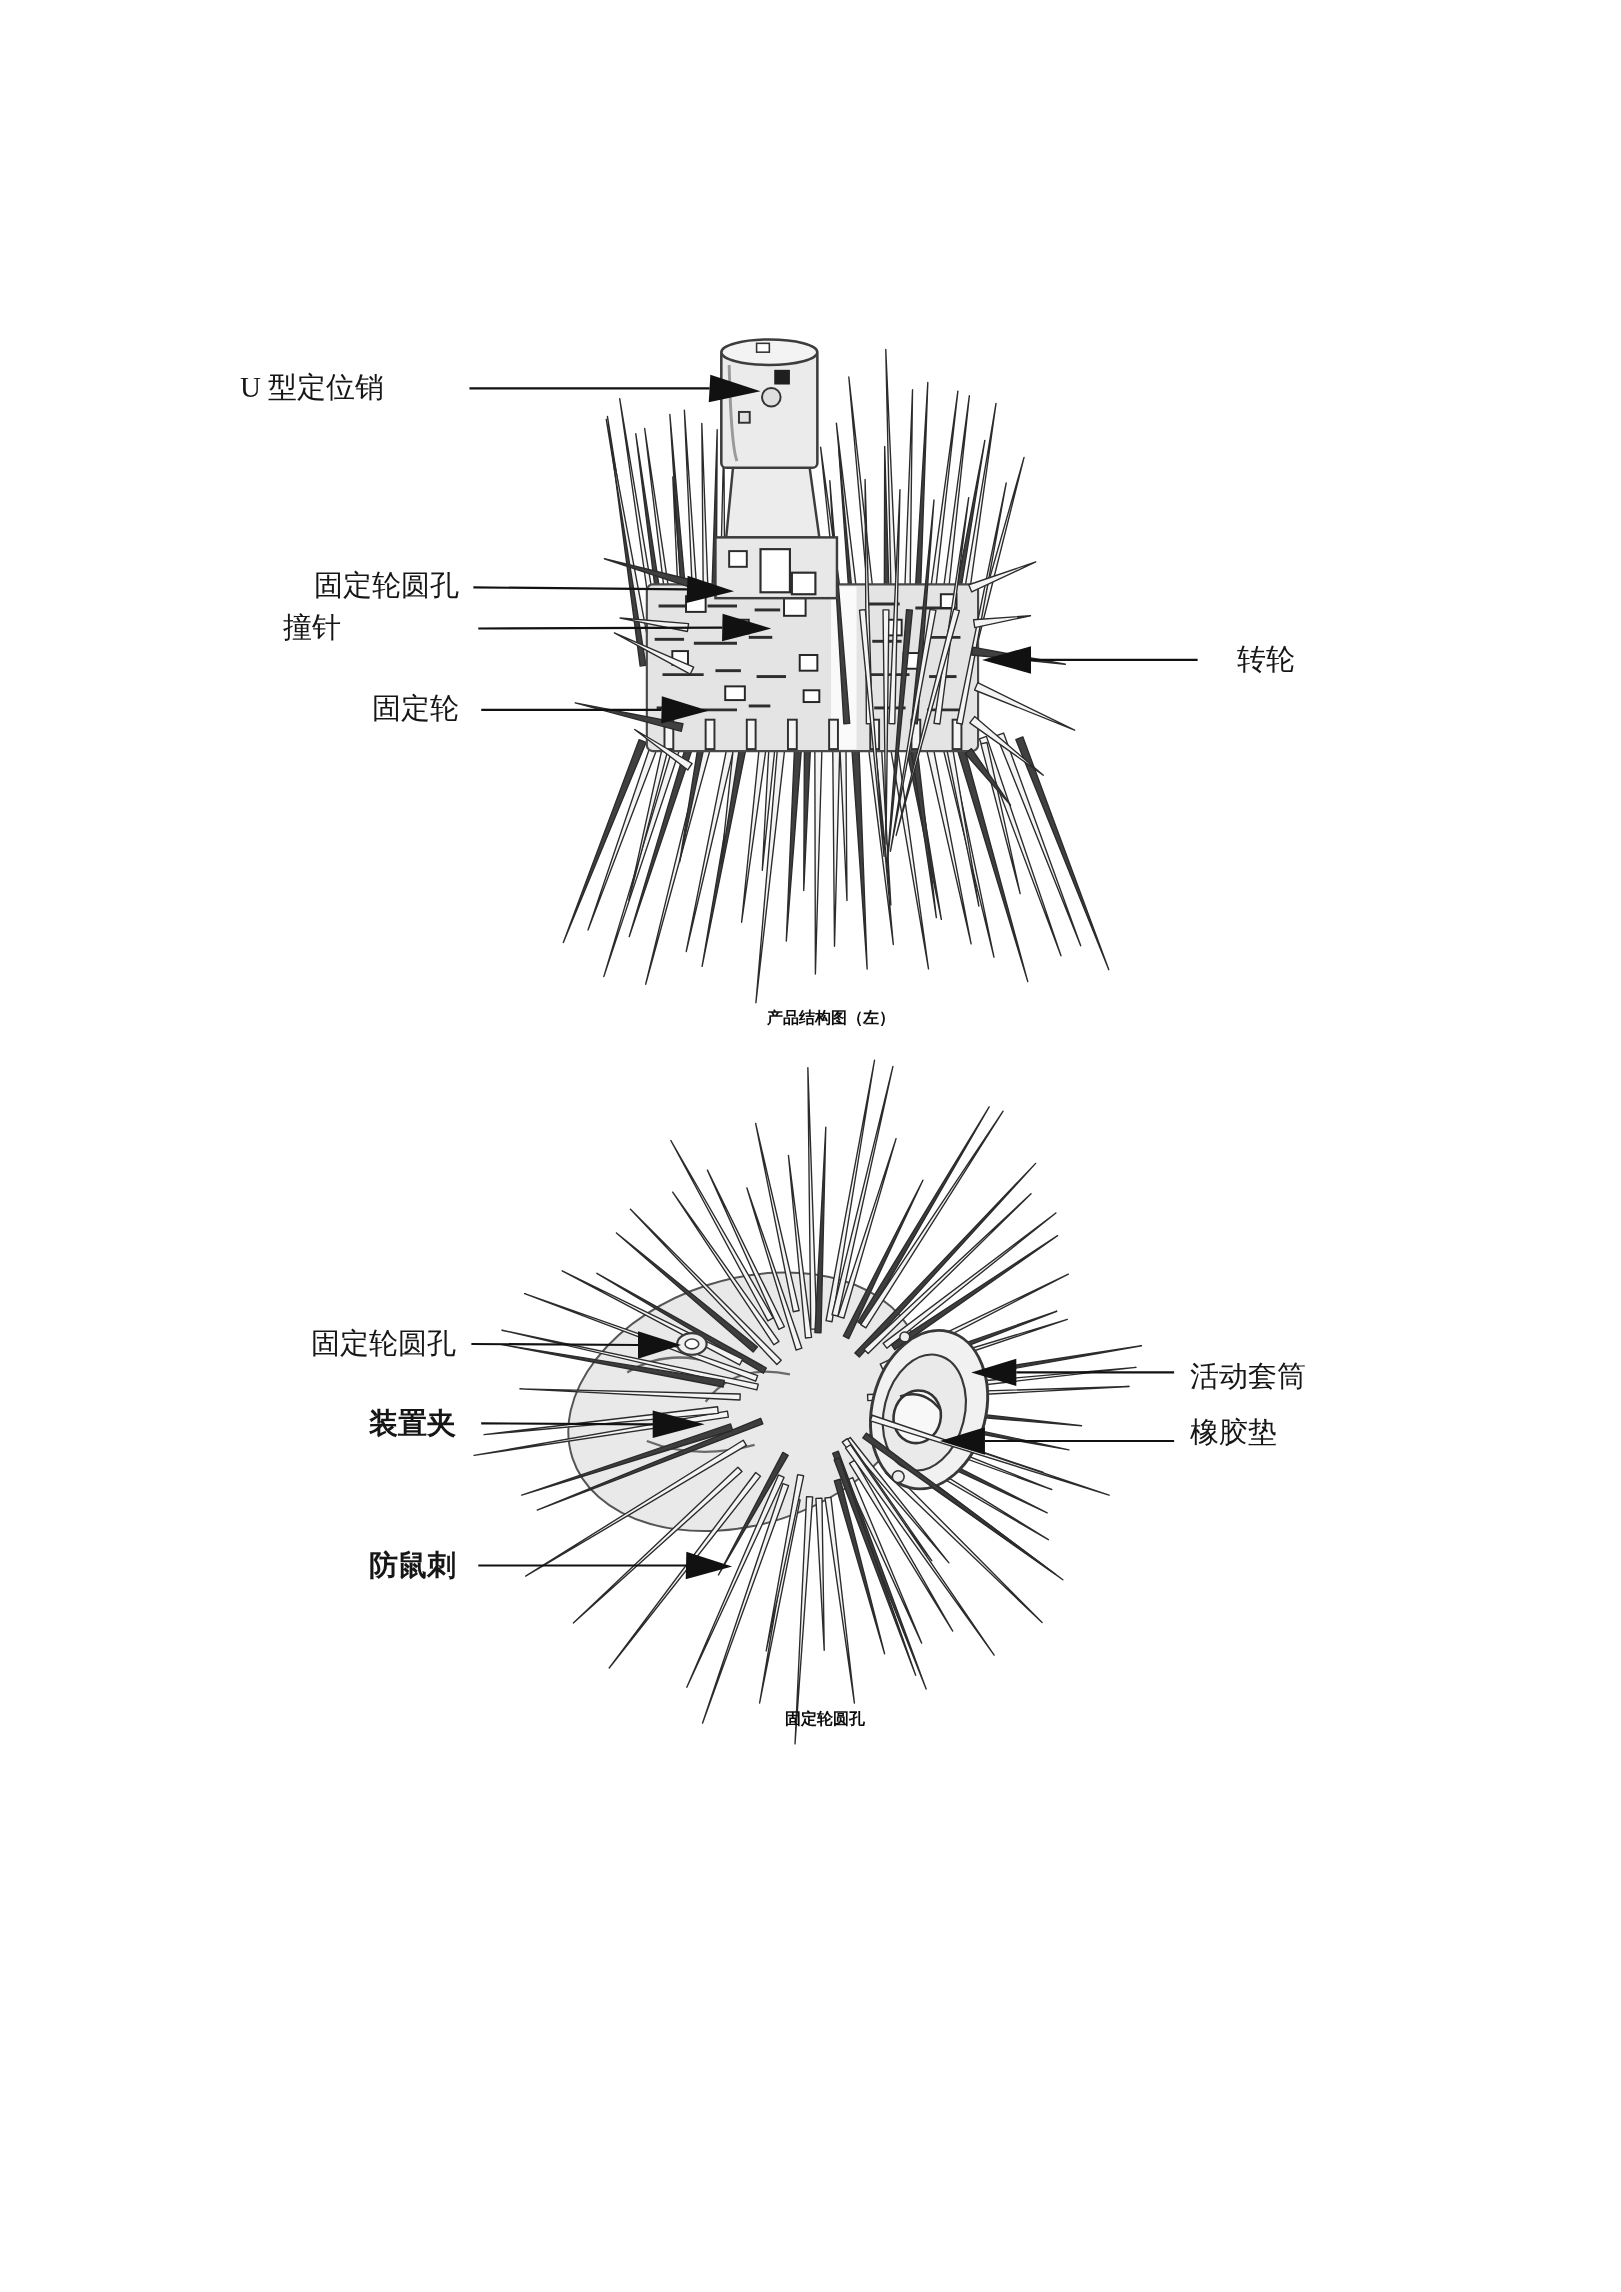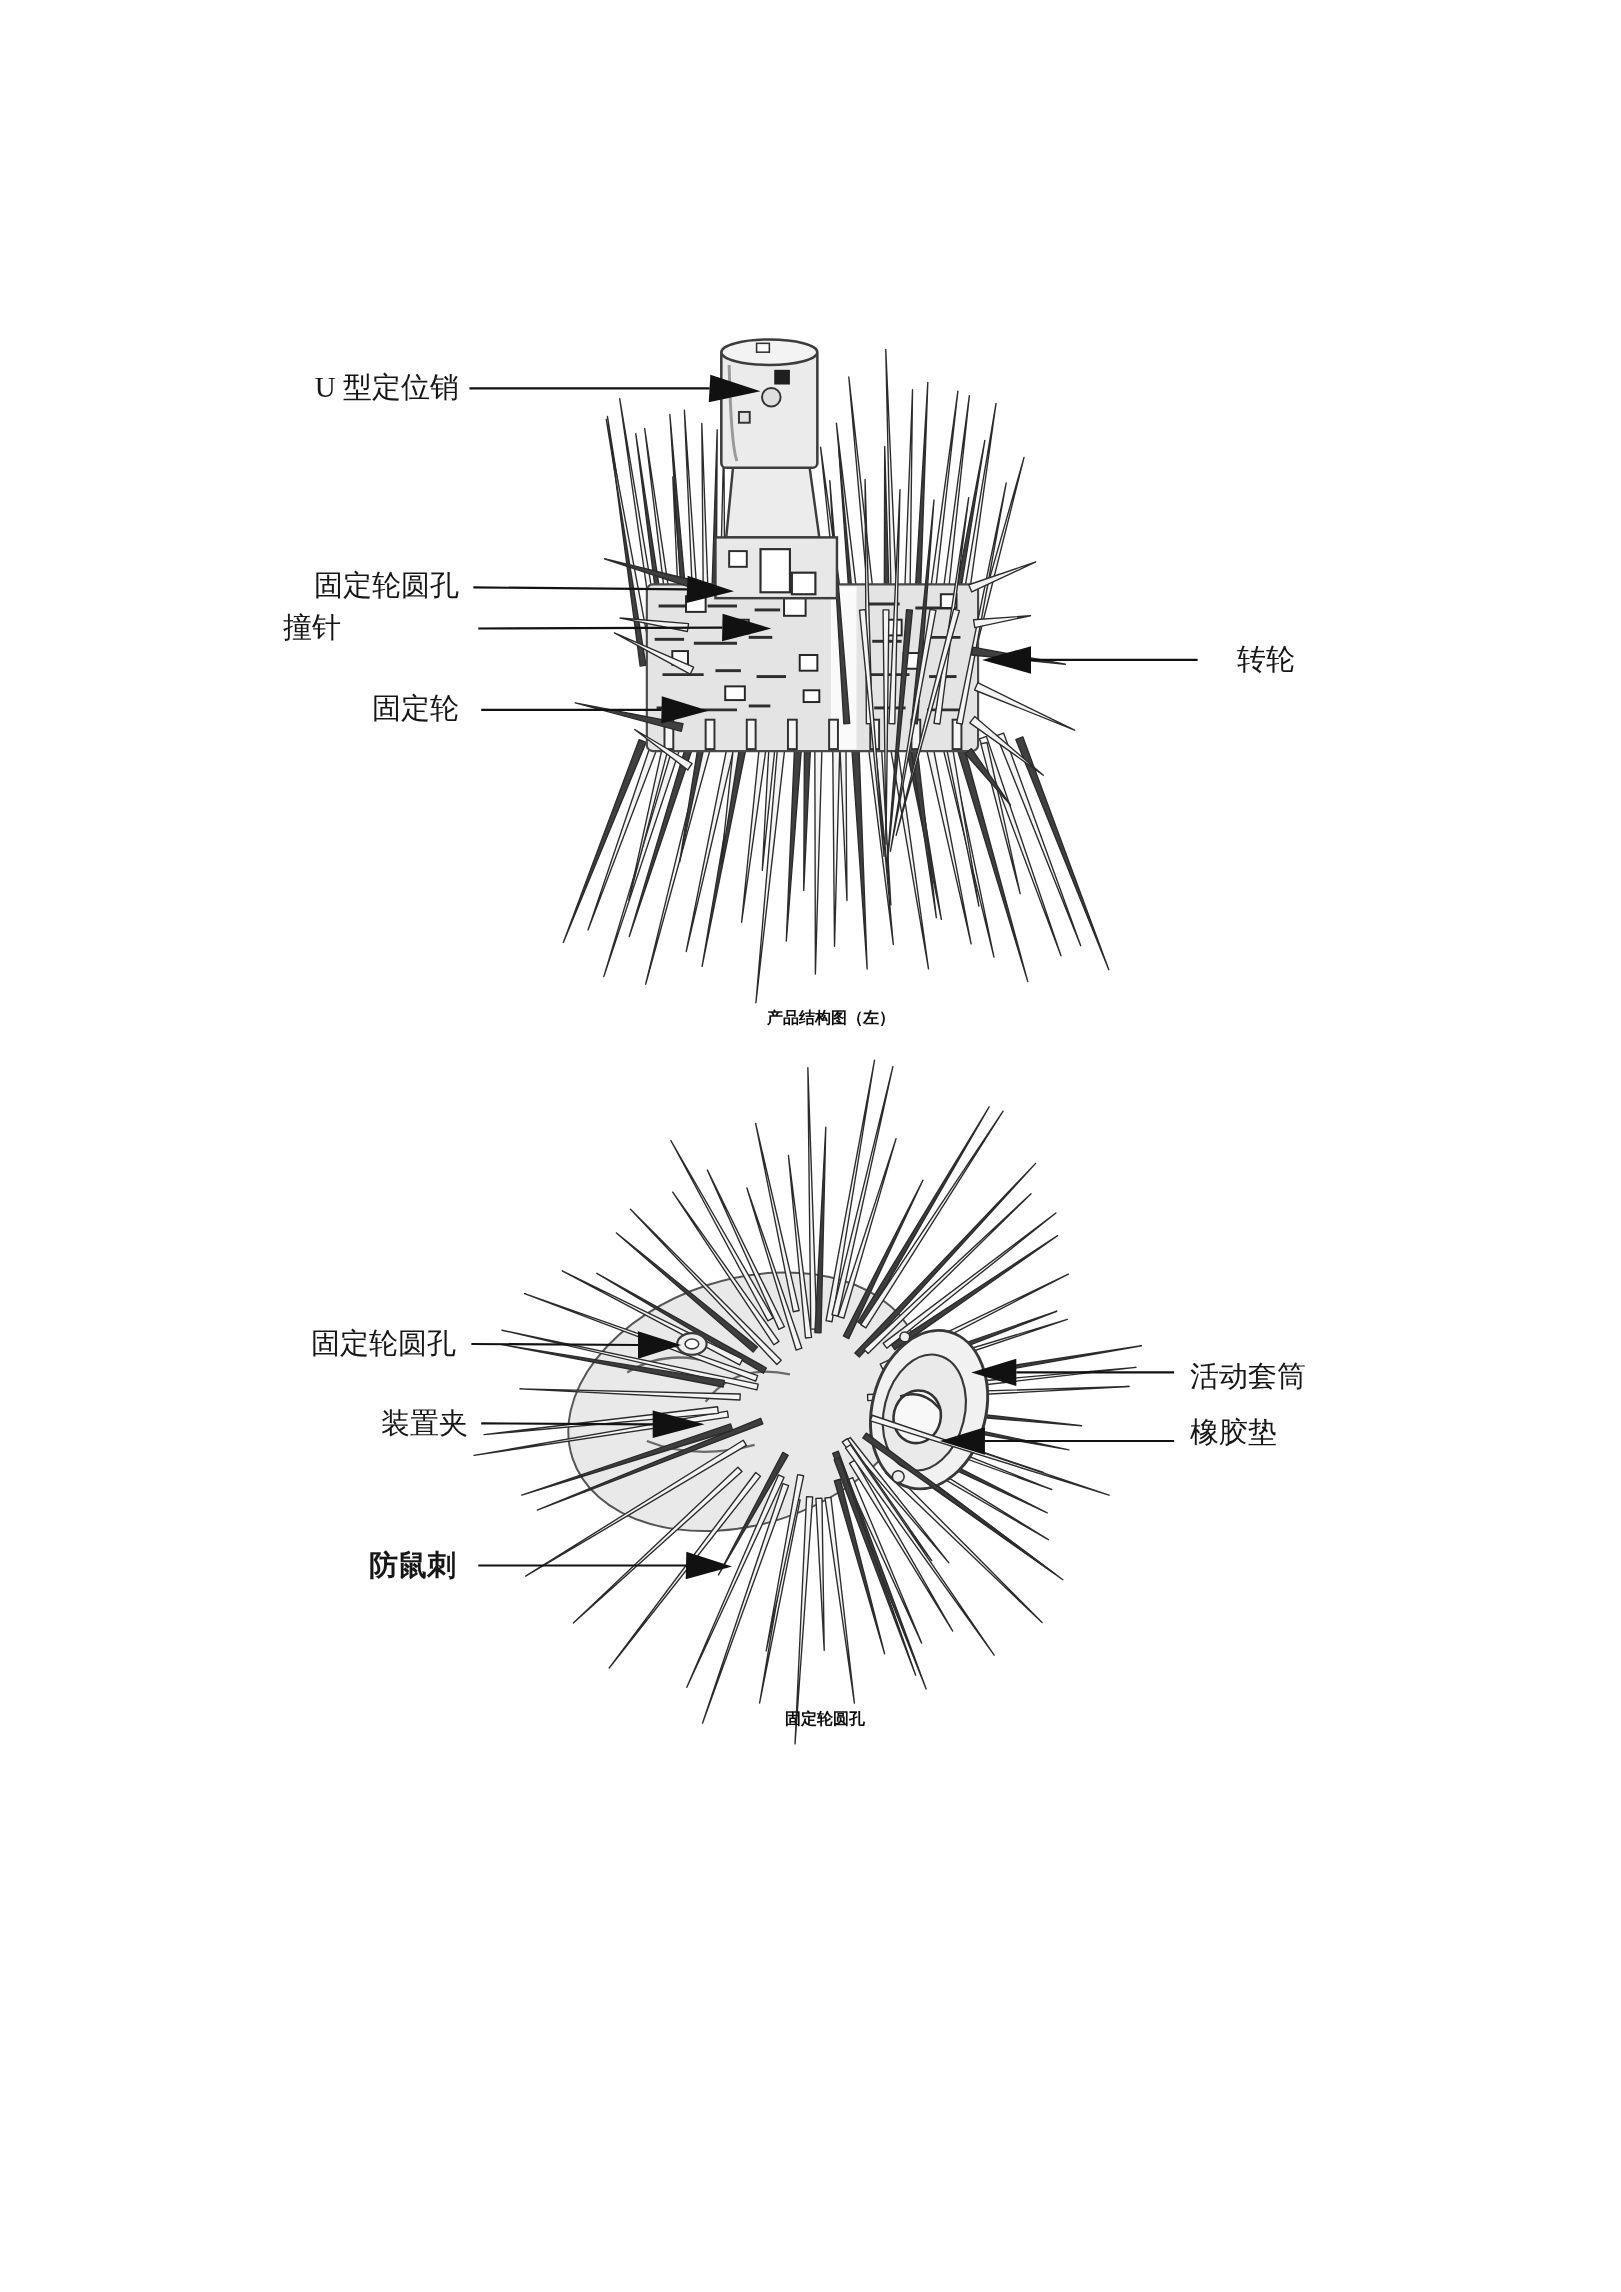--- a/index.html
+++ b/index.html
@@ -22,28 +22,28 @@
   .cap{
     position:absolute;
     font-size:16px;
     line-height:27.4px;
     font-weight:700;
     color:#0d0d0d;
     text-align:center;
     white-space:nowrap;
   }
   
-  #lbl-u-pin       {left:165px;top:371px;width:294px;}
+  #lbl-u-pin       {left:165px;top:371px;width:294px;text-align:center;}
   #lbl-fwh-top     {left:165px;top:569px;width:294px;}
   #lbl-striker     {left:165px;top:611px;width:294px;text-align:center;}
   #lbl-fw-top      {left:165px;top:692px;width:294px;}
   #lbl-rotating    {left:1237px;top:643px;}
   
   #lbl-fwh-bottom  {left:162px;top:1327px;width:294px;}
-  #lbl-clip        {left:174px;top:1407px;width:294px;}
+  #lbl-clip        {left:162px;top:1407px;width:294px;font-weight:bold;}
   #lbl-rat         {left:162px;top:1549px;width:294px;font-weight:bold;}
   #lbl-sleeve      {left:1190px;top:1360px;}
   #lbl-rubber      {left:1190px;top:1416px;}
   
   #cap-top         {left:586px;top:1004px;width:490px;}
   #cap-bottom      {left:580px;top:1705px;width:490px;}
 </style>
 </head>
 <body>
 

